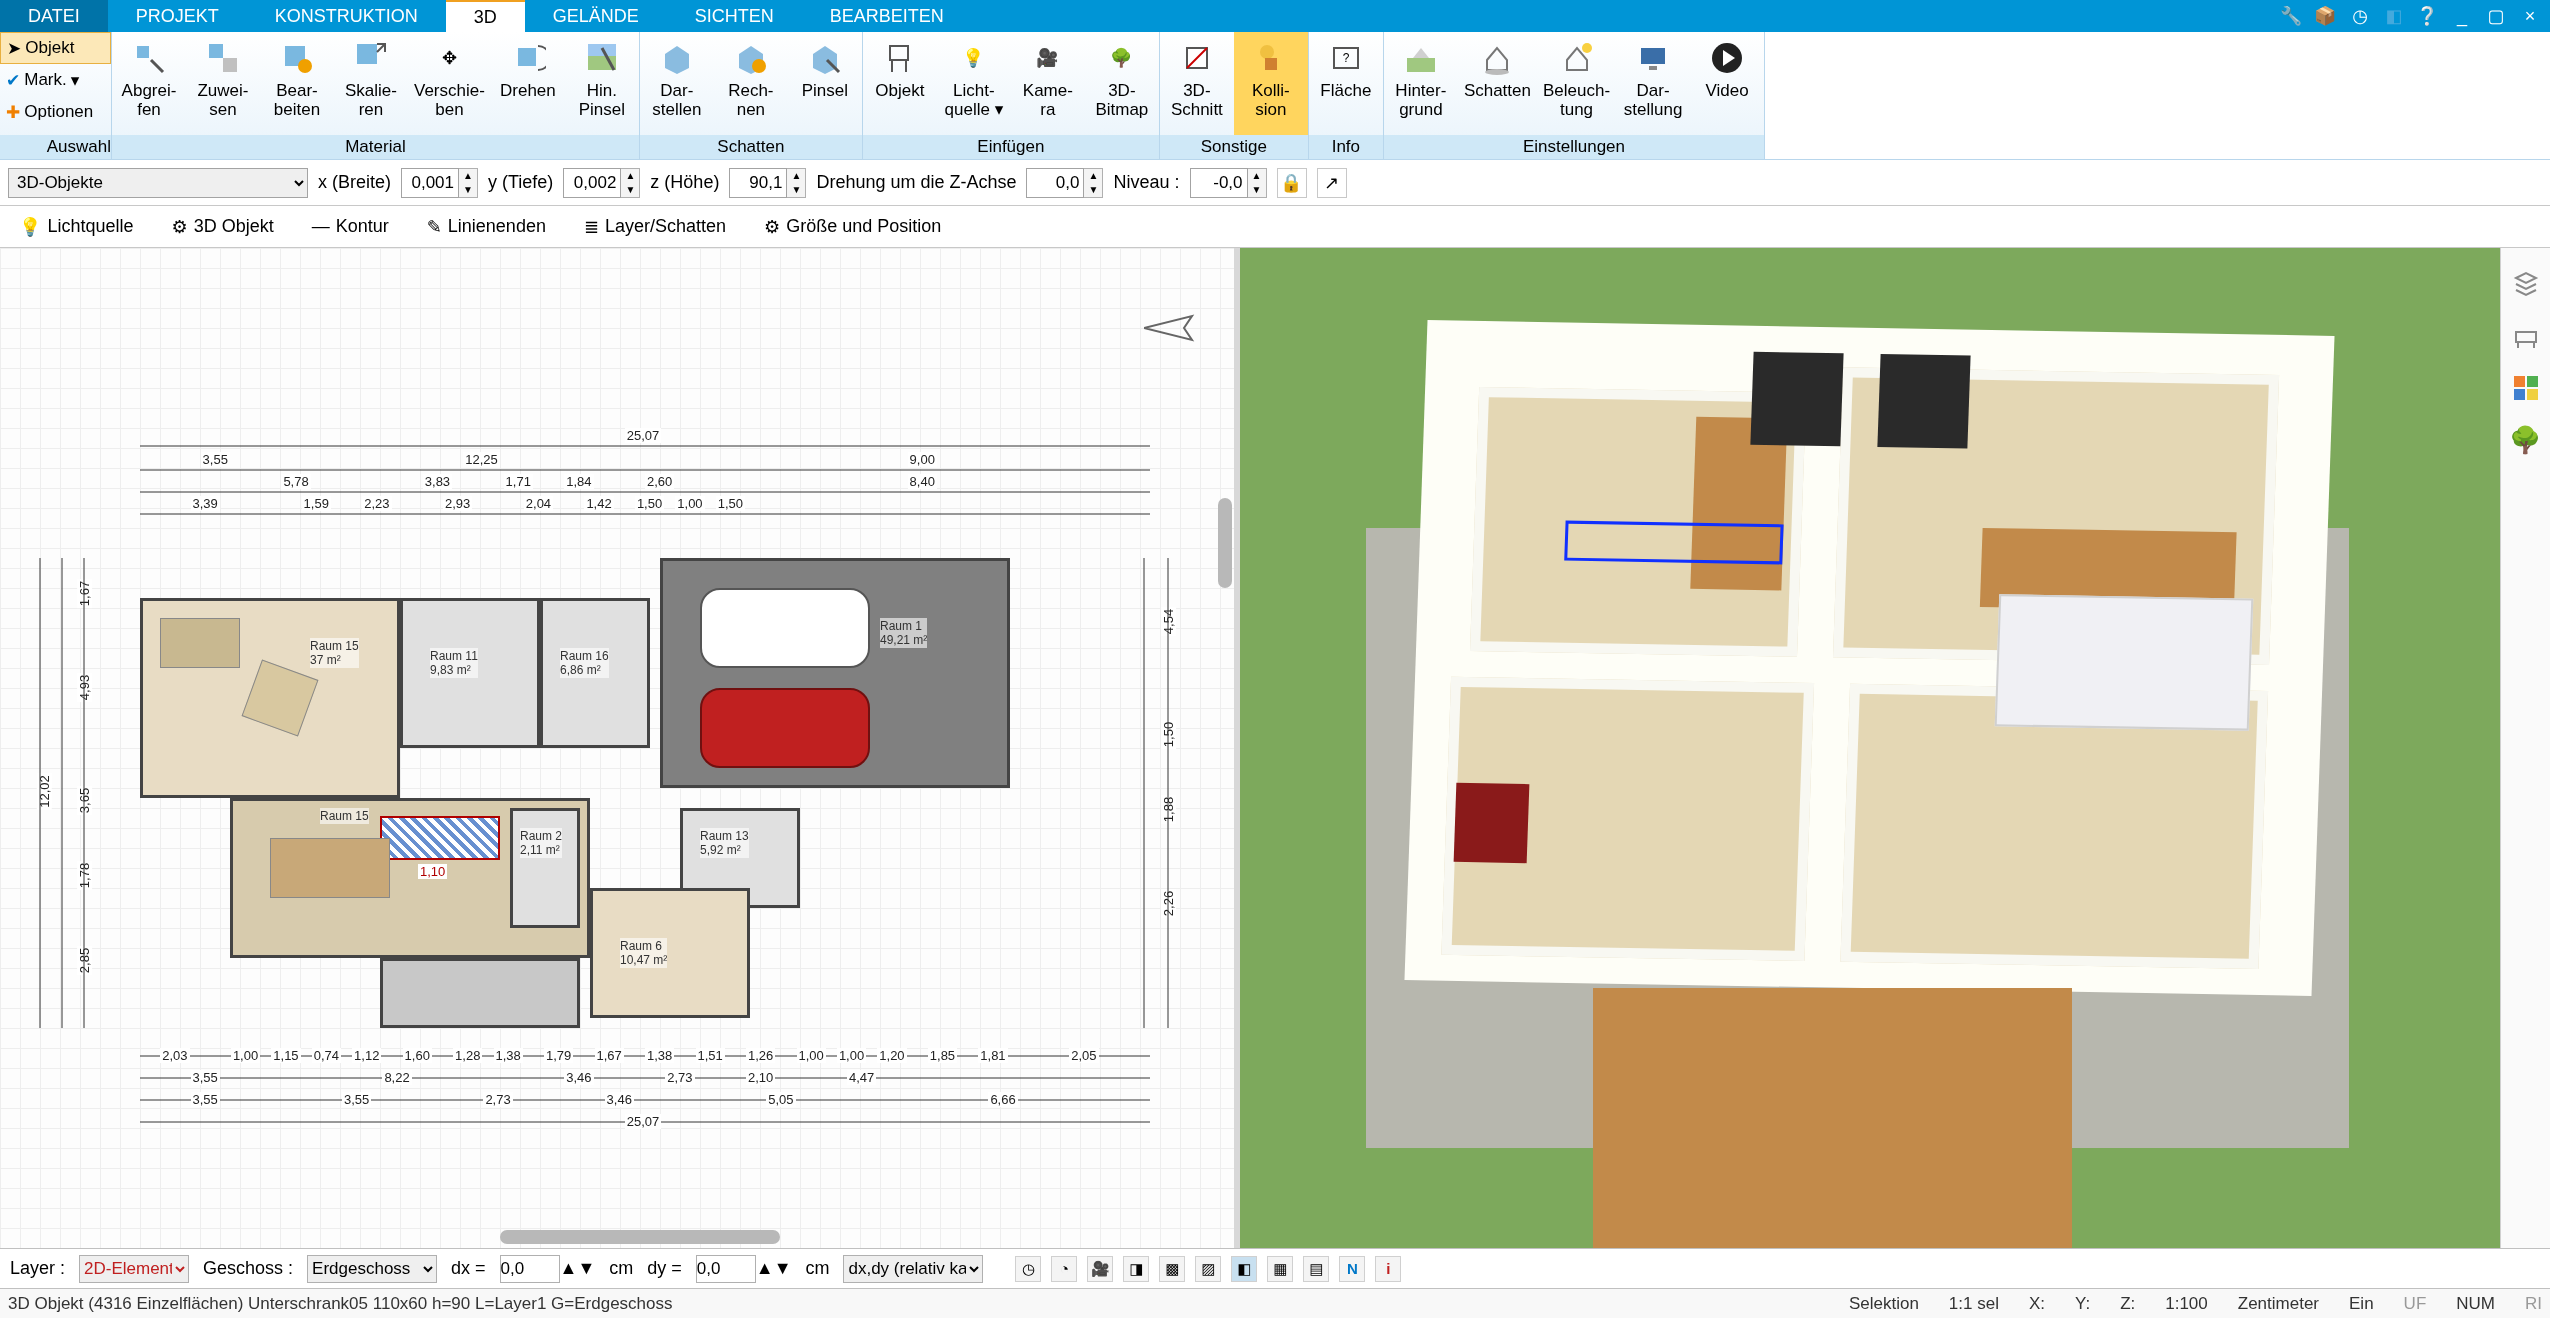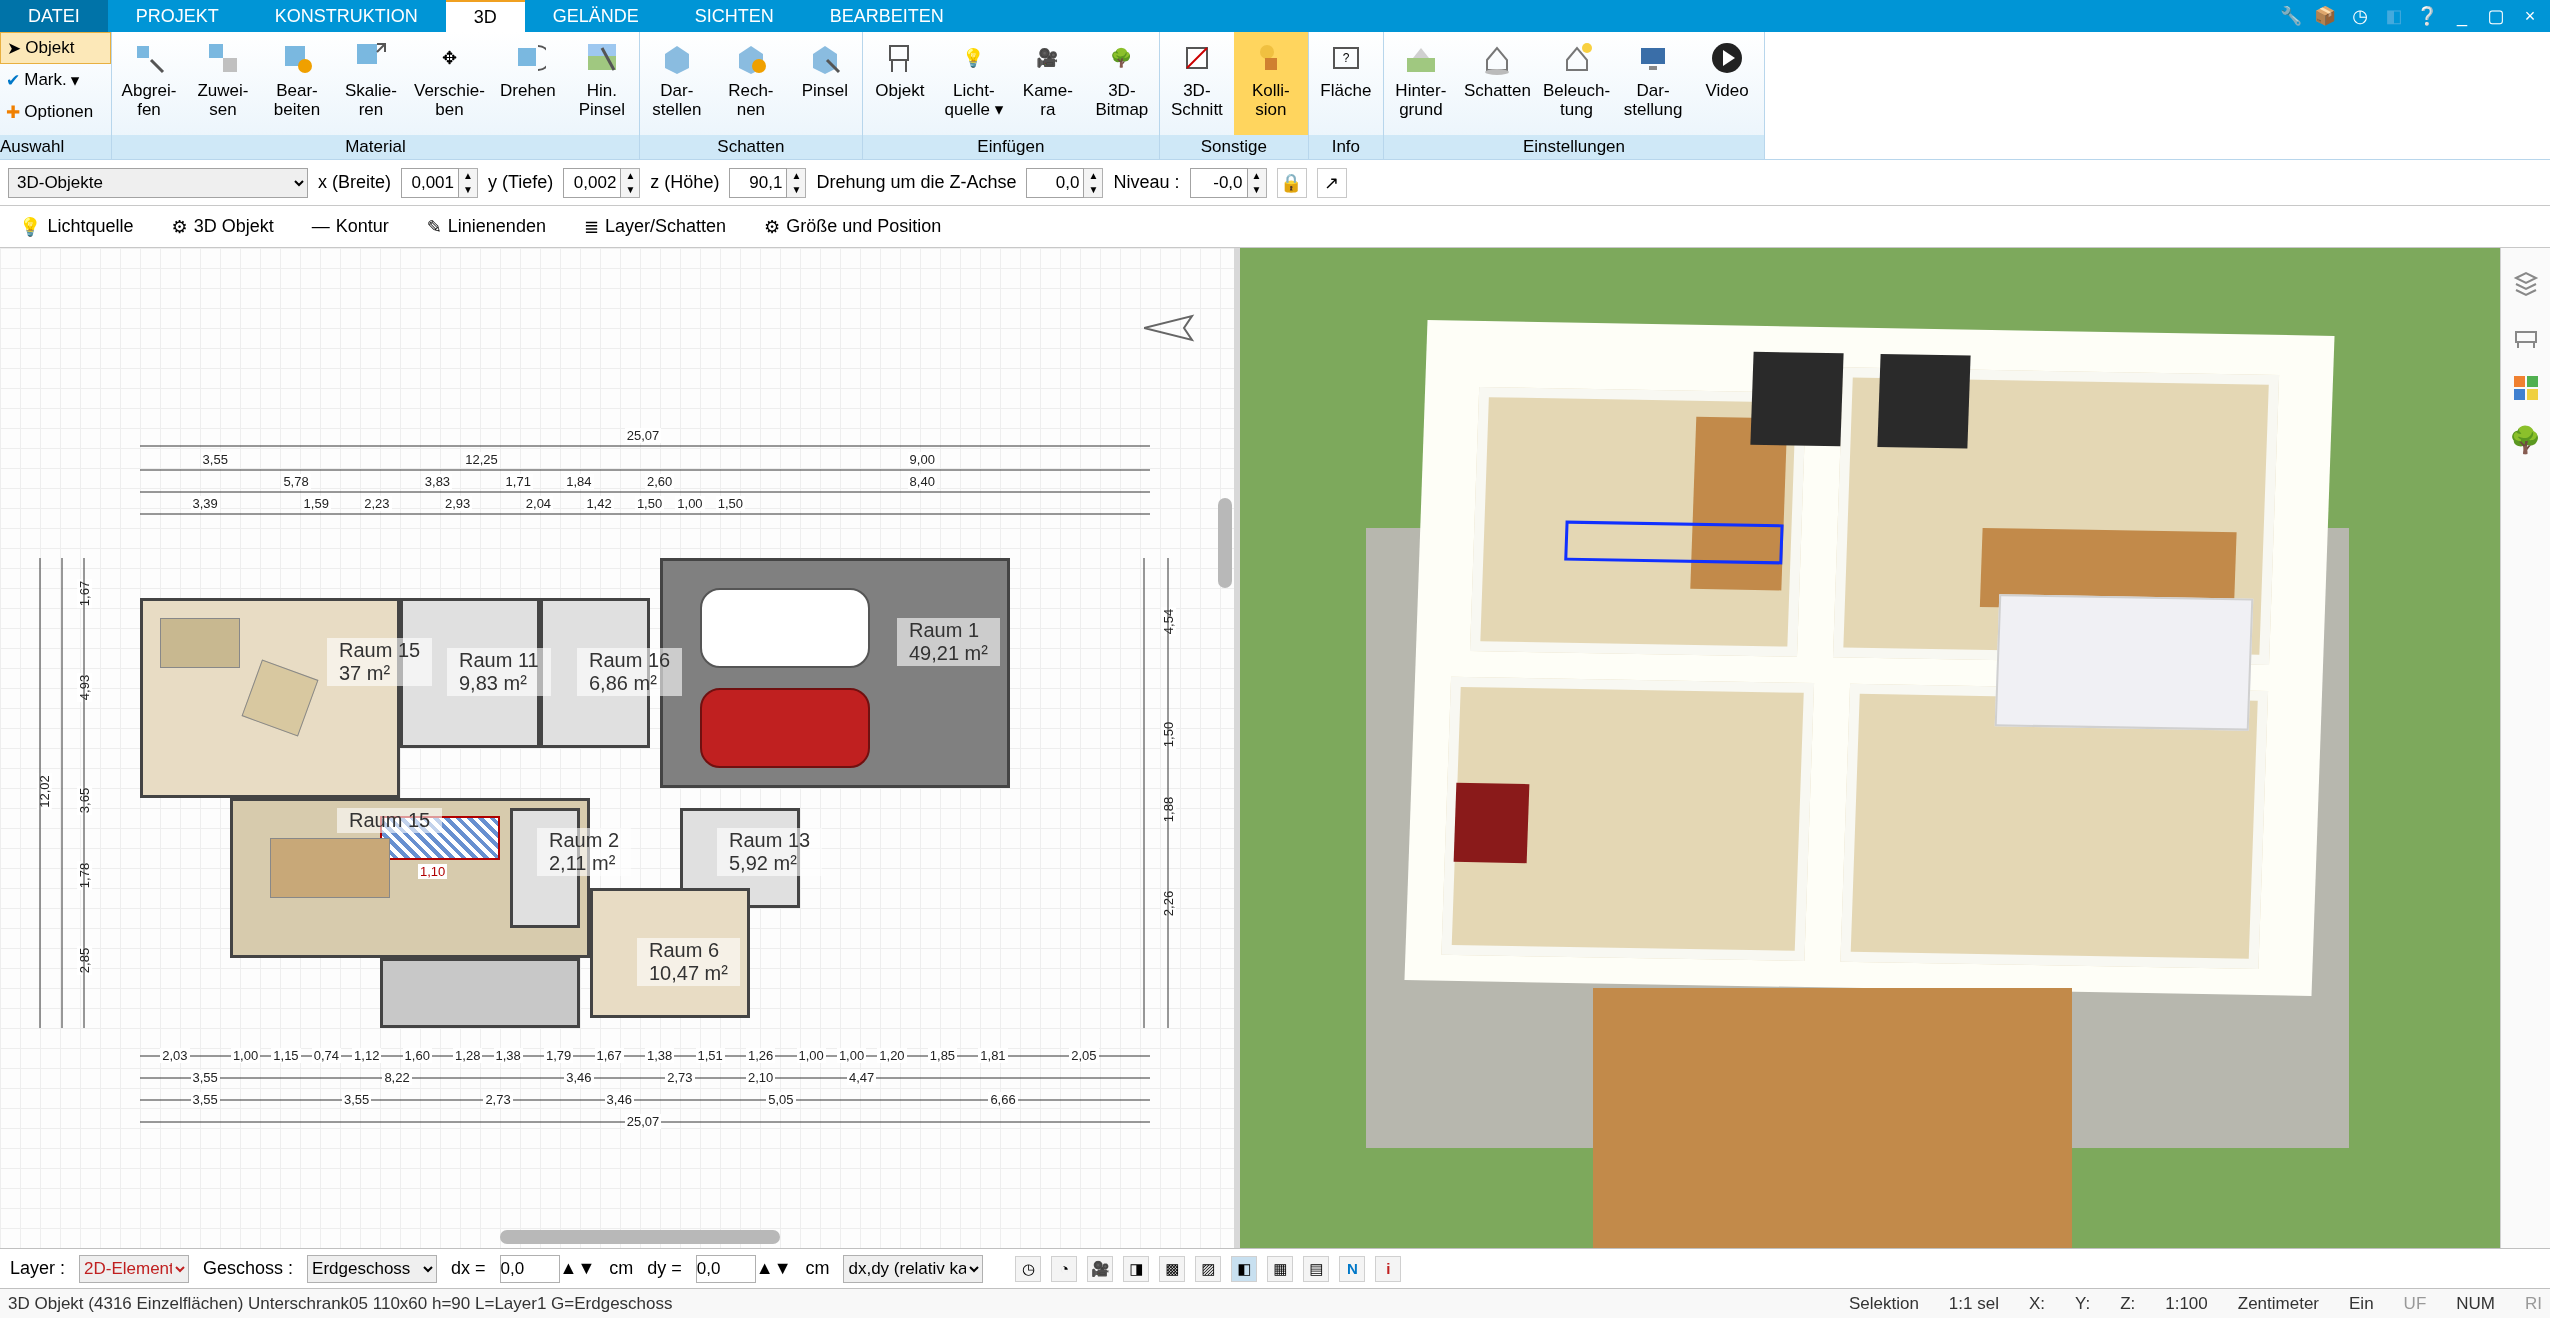--- a/index.html
+++ b/index.html
@@ -12,21 +12,21 @@
 .menubar .spacer { flex: 1; }
 .menubar .winicons { display: flex; align-items: center; gap: 10px; padding-right: 8px; }
 .menubar .winicons span { width: 24px; height: 24px; display: flex; align-items: center; justify-content: center; font-size: 18px; }
 .menubar .first { background: #0073a8; }
 
 
 .ribbon-row { display: flex; height: 128px; border-bottom: 1px solid #b8d6ec; background: #fff; }
 .auswahl-col { width: 112px; display: flex; flex-direction: column; border-right: 1px solid #b8d6ec; background: linear-gradient(#fff,#e8f3fb); }
 .auswahl-col .btn { display: flex; align-items: center; gap: 4px; padding: 2px 6px; font-size: 17px; height: 32px; }
 .auswahl-col .btn.sel { background: #fce8b8; border: 1px solid #e8b040; }
-.auswahl-col .label { text-align: left; font-size: 17px; background: #cfe8f7; padding: 2px 0; margin-top: auto; }
+.auswahl-col .label { text-align: right; font-size: 17px; background: #cfe8f7; padding: 2px 0; margin-top: auto; }
 
 .ribbon-group { display: flex; flex-direction: column; border-right: 1px solid #b8d6ec; background: linear-gradient(#fff,#e8f3fb); }
 .ribbon-group .items { display: flex; flex: 1; }
 .ribbon-group .glabel { text-align: center; font-size: 17px; background: #cfe8f7; padding: 2px 0; }
 .ritem { display: flex; flex-direction: column; align-items: center; justify-content: flex-start; padding: 6px 6px 2px; min-width: 74px; cursor: pointer; }
 .ritem.active { background: #ffd55e; }
 .ritem .ricon { width: 40px; height: 40px; display: flex; align-items: center; justify-content: center; margin-bottom: 4px; }
 .ritem .rlabel { font-size: 17px; text-align: center; line-height: 1.1; white-space: pre-line; }
 
 
@@ -53,21 +53,21 @@
 .grid-bg {
   position: absolute; inset: 0;
   background-image: linear-gradient(#eee 1px, transparent 1px), linear-gradient(90deg,#eee 1px, transparent 1px);
   background-size: 20px 20px;
 }
 .plan { position: absolute; left: 140px; top: 310px; width: 1010px; height: 470px; }
 .room { position: absolute; border: 3px solid #444; background: #e8dcc4; }
 .room.tile { background: #e0e0e0; }
 .room.garage { background: #808080; }
 .room.kitchen { background: #d7cbad; }
-.rlabel2 { position: absolute; font-size: 20px; color: #333; background: rgba(255,255,255,0.6); padding: 1px 12px; white-space: nowrap; margin-left: 17px; }
+.rlabel2 { position: absolute; font-size: 12px; color: #333; background: rgba(255,255,255,0.6); padding: 1px 0; white-space: nowrap; }
 .car { position: absolute; border-radius: 20px; }
 .dim-top { position: absolute; left: 140px; top: 180px; width: 1010px; height: 120px; }
 .dim-bot { position: absolute; left: 140px; bottom: 100px; width: 1010px; height: 100px; }
 .dim-left { position: absolute; left: 20px; top: 310px; width: 100px; height: 470px; }
 .dim-right { position: absolute; right: 30px; top: 310px; width: 80px; height: 470px; }
 .dimtxt { position: absolute; font-size: 13px; color: #222; background: #fff; padding: 0 2px; }
 .hscroll { position: absolute; left: 500px; bottom: 4px; width: 280px; height: 14px; background: #b8b8b8; border-radius: 7px; }
 
 
 .grass { position: absolute; inset: 0; background: #7da95c; }

